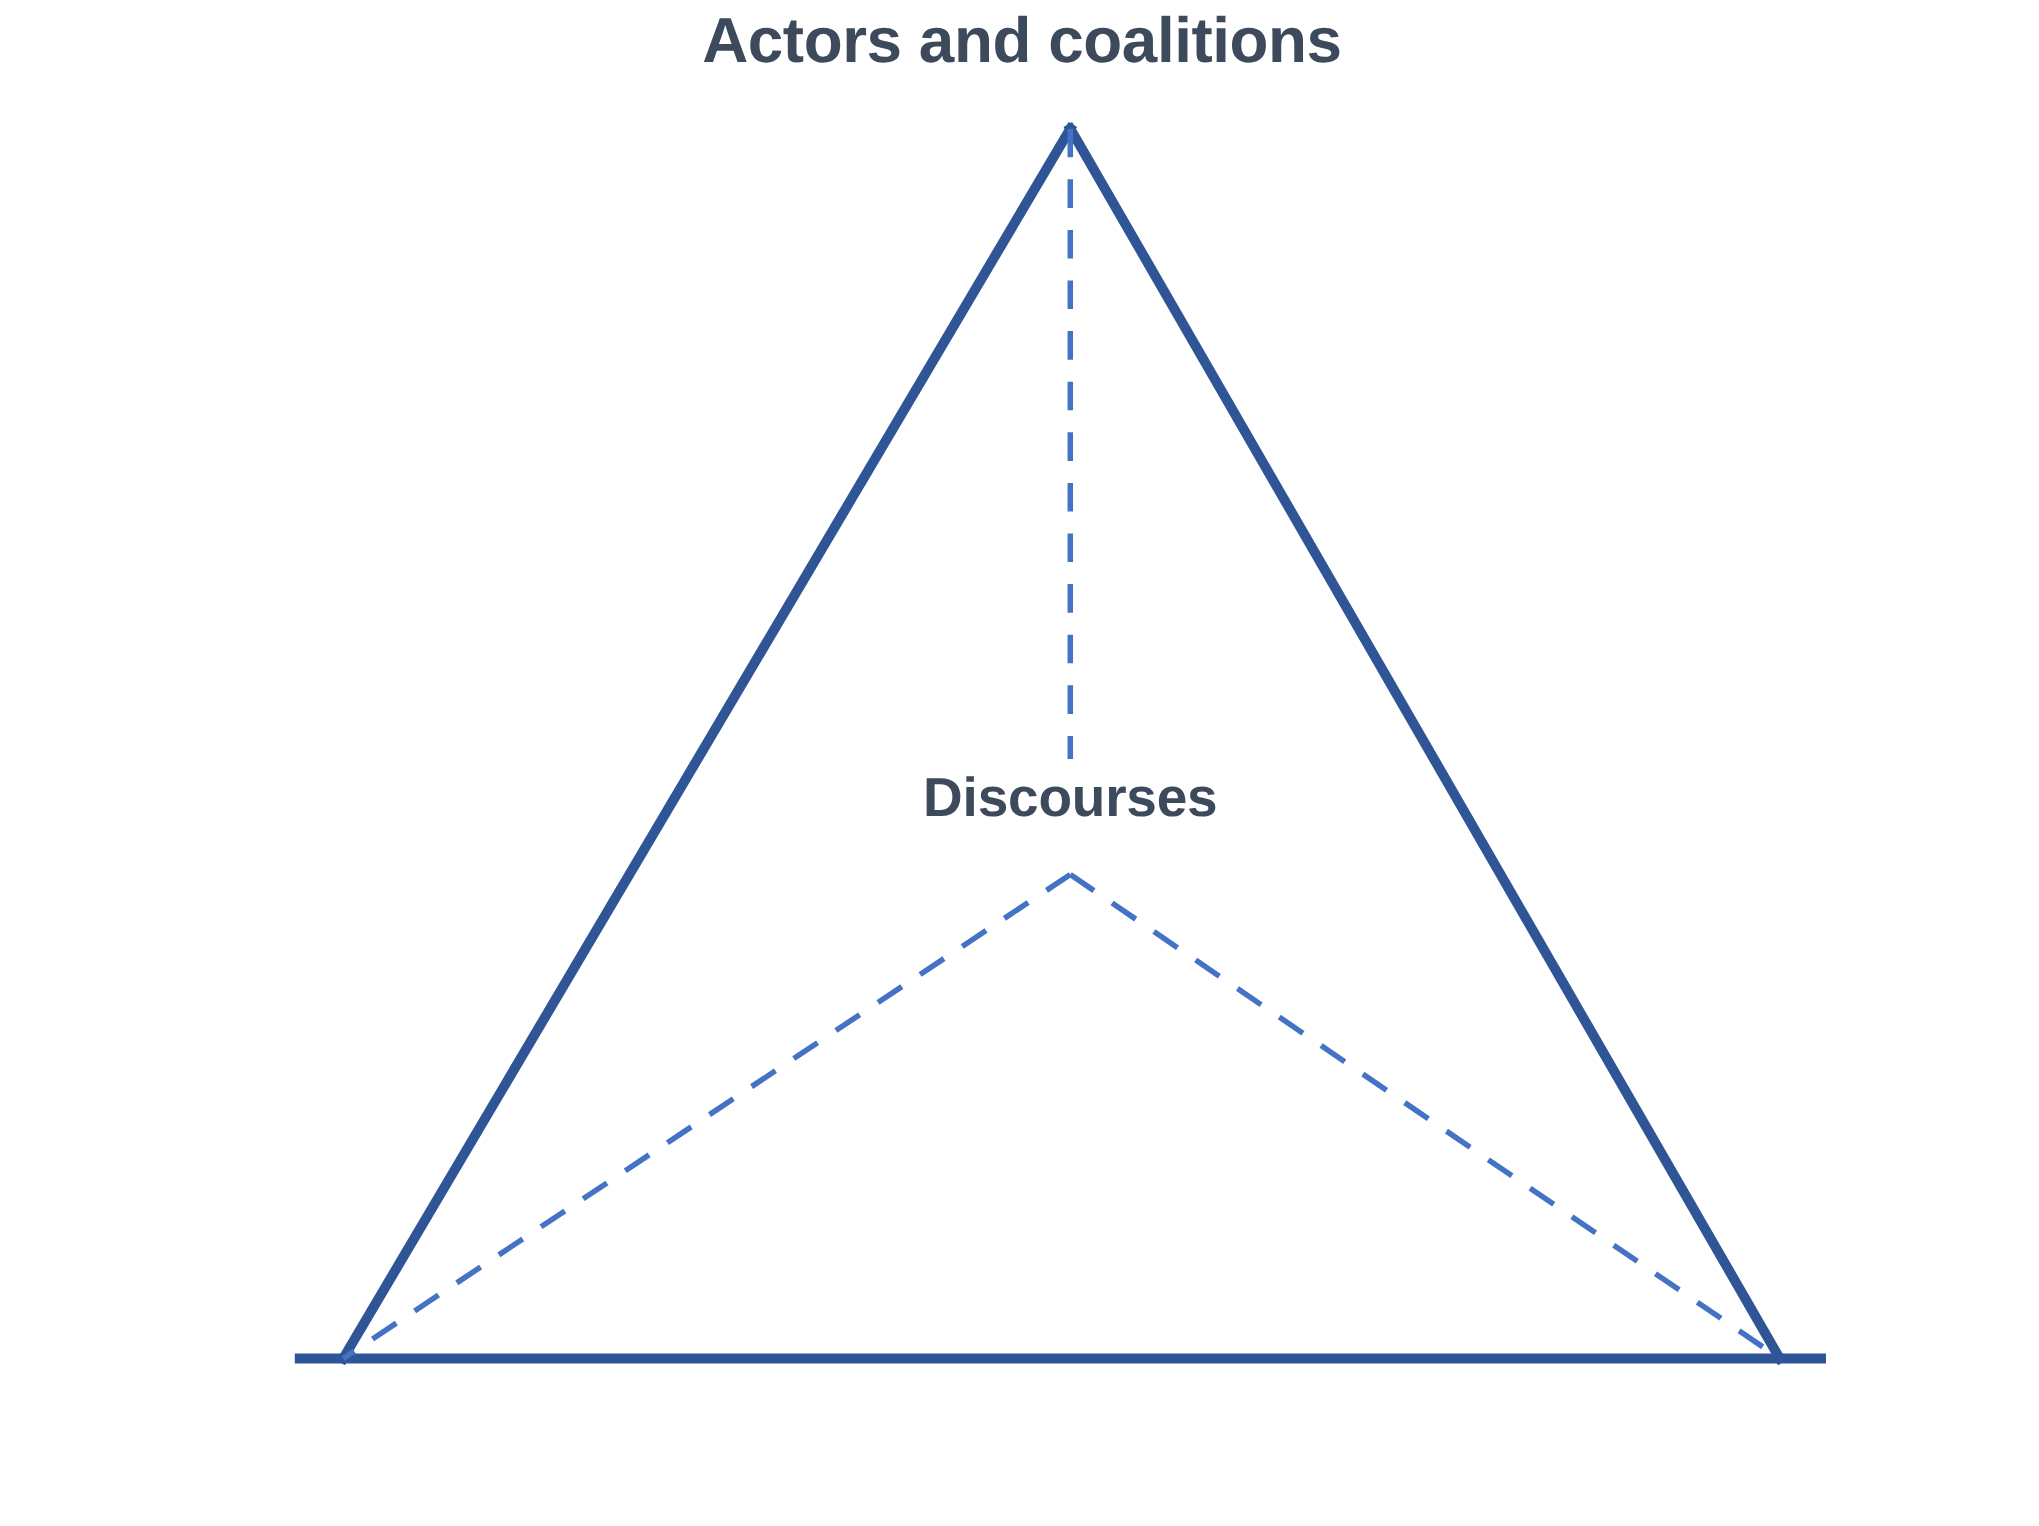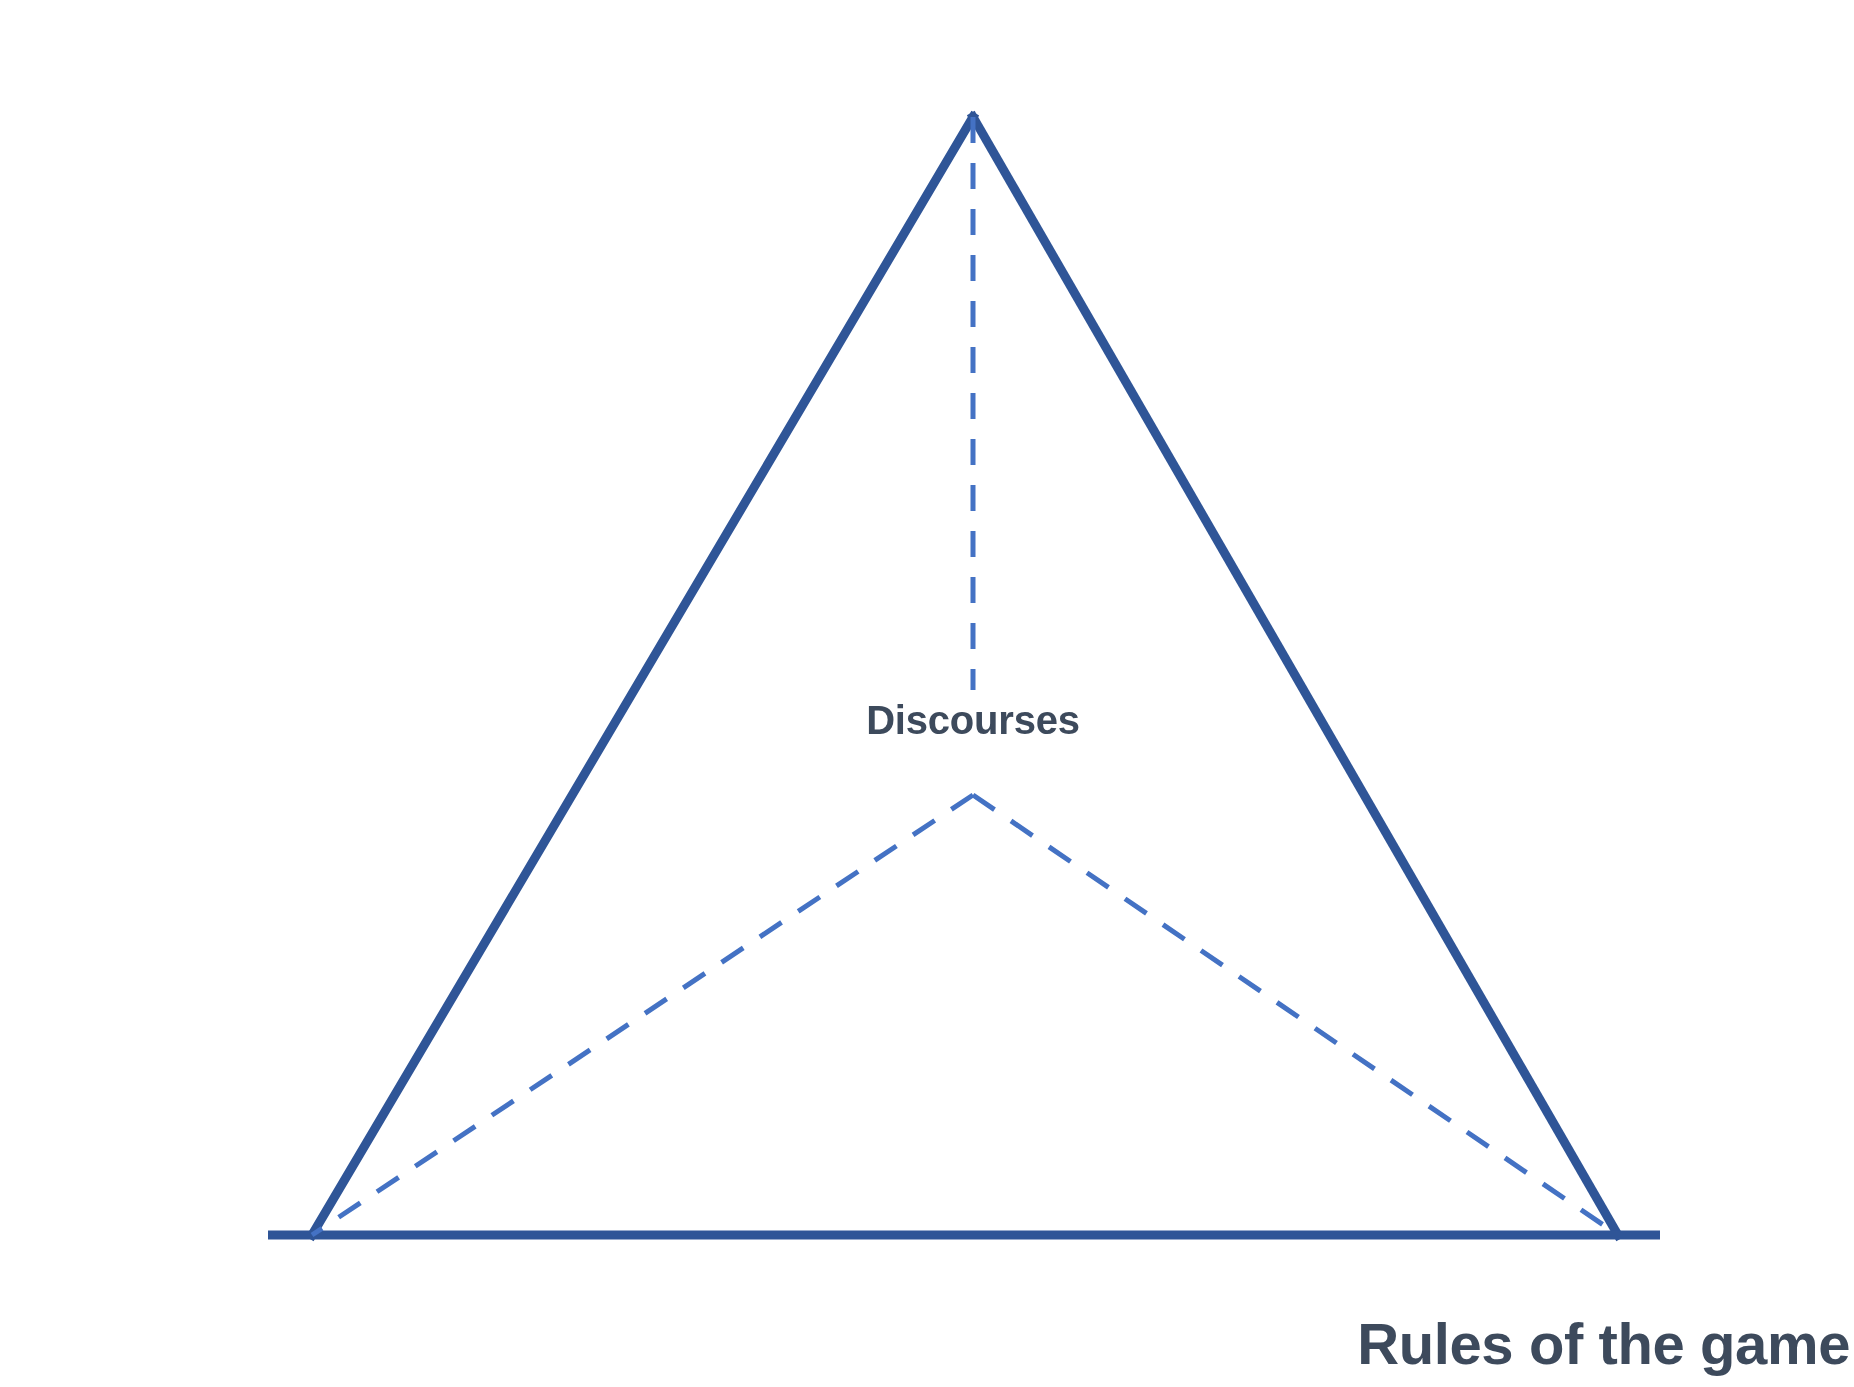--- a/index.html
+++ b/index.html
@@ -53,21 +53,21 @@
   }
   #label-bottom-right {
     bottom: 14px;
     right: 4px;
     font-size: 58px;
   }
   #label-center {
     top: 700px;
     left: 973px;
     transform: translateX(-50%);
-    font-size: 40px;
+    font-size: 50px;
     letter-spacing: -0.2px;
   }
 </style>
 </head>
 <body>
 
 <div id="diagram-stage">
 
   <svg id="triangle-svg" viewBox="0 0 1854 1387" aria-hidden="true">
 
@@ -78,19 +78,19 @@
     </g>
 
     <g>
       <line x1="973" y1="117" x2="973" y2="690" stroke="#4472C4" stroke-width="5" stroke-dasharray="26 20" stroke-linecap="butt"></line>
       <line x1="973" y1="795" x2="312" y2="1235" stroke="#4472C4" stroke-width="5" stroke-dasharray="26 20" stroke-linecap="butt"></line>
       <line x1="973" y1="795" x2="1618" y2="1235" stroke="#4472C4" stroke-width="5" stroke-dasharray="26 20" stroke-linecap="butt"></line>
     </g>
 
   </svg>
 
+  <div class="vertex-label" id="label-top">Actors and coalitions</div>
 
   <div class="vertex-label" id="label-center">Discourses</div>
 
 
-  <div class="vertex-label" id="label-bottom-right">Rules of the game</div>
 
 </div>
 
 </body></html>

